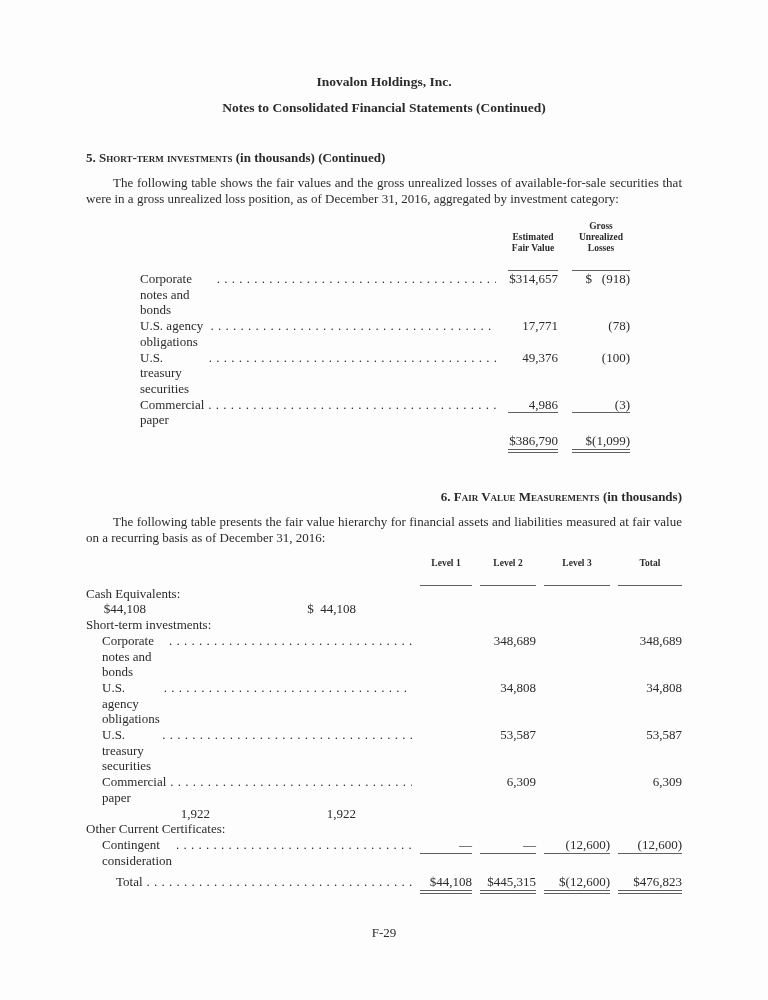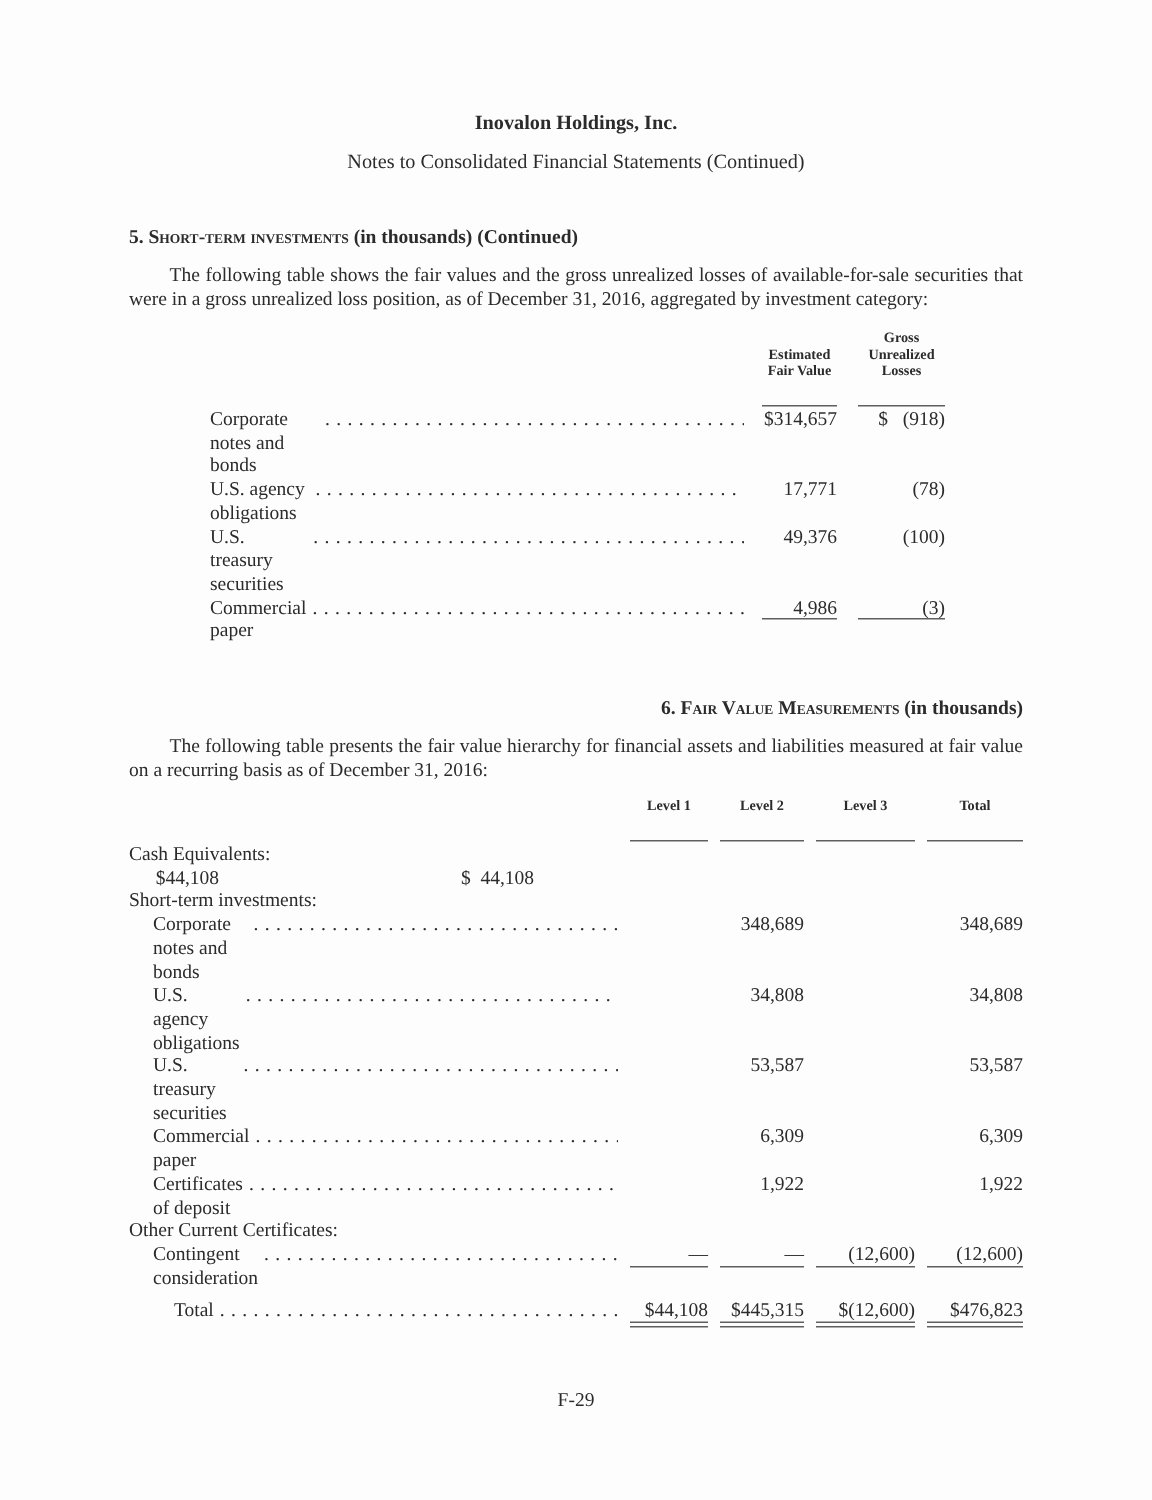--- a/index.html
+++ b/index.html
@@ -4,21 +4,21 @@
 <style>
   html,body { margin:0; padding:0; background:#ffffff; }
   .page {
     position:relative; width:768px; height:1000px;
     background:#fdfdfd; color:#2b2b2b;
     font-family:"Liberation Serif", serif; font-size:13px;
     box-sizing:border-box; overflow:hidden;
   }
   .content { padding:74px 86px 0 86px; }
   .company   { text-align:center; font-weight:bold; font-size:13.5px; }
-  .doctitle  { text-align:center; font-weight:normal; font-size:13.5px; margin-top:10px; }
+  .doctitle  { text-align:center; font-weight:bold; font-size:13.5px; margin-top:10px; }
   .sechead   { margin:34px 0 0 0; font-size:13px; font-weight:bold; }
   .sechead-6 { margin-top:36px;text-align:right; }
   .sc { font-variant:small-caps; }
   .para { margin:9px 0 0 0; text-align:justify; text-indent:27px; line-height:16px; }
 
   
   .trow  { display:flex; align-items:baseline; line-height:15.7px; }
   .thead { display:flex; align-items:flex-end; }
   .rlabel { flex:1 1 auto; display:flex; align-items:baseline; min-width:0; }
   .dots { flex:1 1 auto; min-width:0; overflow:hidden; white-space:nowrap; padding:0 3px 0 4px; color:#2b2b2b; }
@@ -98,20 +98,25 @@
         <div class="c t1c2">(100)</div>
       </div>
       <div class="trow">
         <div class="rlabel">
             <span>Commercial paper</span>
             <span class="dots"></span>
           </div>
         <div class="c t1c1 ul">4,986</div>
         <div class="c t1c2 ul">(3)</div>
       </div>
+      <div class="trow t1-total">
+        <div class="rlabel"></div>
+        <div class="c t1c1 dbl">$386,790</div>
+        <div class="c t1c2 dbl">$(1,099)</div>
+      </div>
     </div>
 
     <h3 class="sechead sechead-6"><span>6.</span> <span class="sc">Fair Value Measurements</span> <span>(in thousands)</span></h3>
     <p class="para">The following table presents the fair value hierarchy for financial assets and liabilities measured at fair value on a recurring basis as of December 31, 2016:</p>
 
     <div class="tbl2">
       <div class="thead">
         <div class="rlabel"></div>
         <div class="c t2c1 chead">Level 1</div>
         <div class="c t2c2 chead">Level 2</div>
@@ -172,24 +177,20 @@
         <div class="rlabel ind1">
             <span>Commercial paper</span>
             <span class="dots"></span>
           </div>
         <div class="c t2c1"></div>
         <div class="c t2c2">6,309</div>
         <div class="c t2c3"></div>
         <div class="c t2c4">6,309</div>
       </div>
       <div class="trow">
-        <div class="rlabel ind1">
-            <span>Certificates of deposit</span>
-            <span class="dots"></span>
-          </div>
         <div class="c t2c1"></div>
         <div class="c t2c2">1,922</div>
         <div class="c t2c3"></div>
         <div class="c t2c4">1,922</div>
       </div>
 
       <div class="trow">
         <div class="rlabel">
             <span>Other Current Certificates:</span>
           </div>

